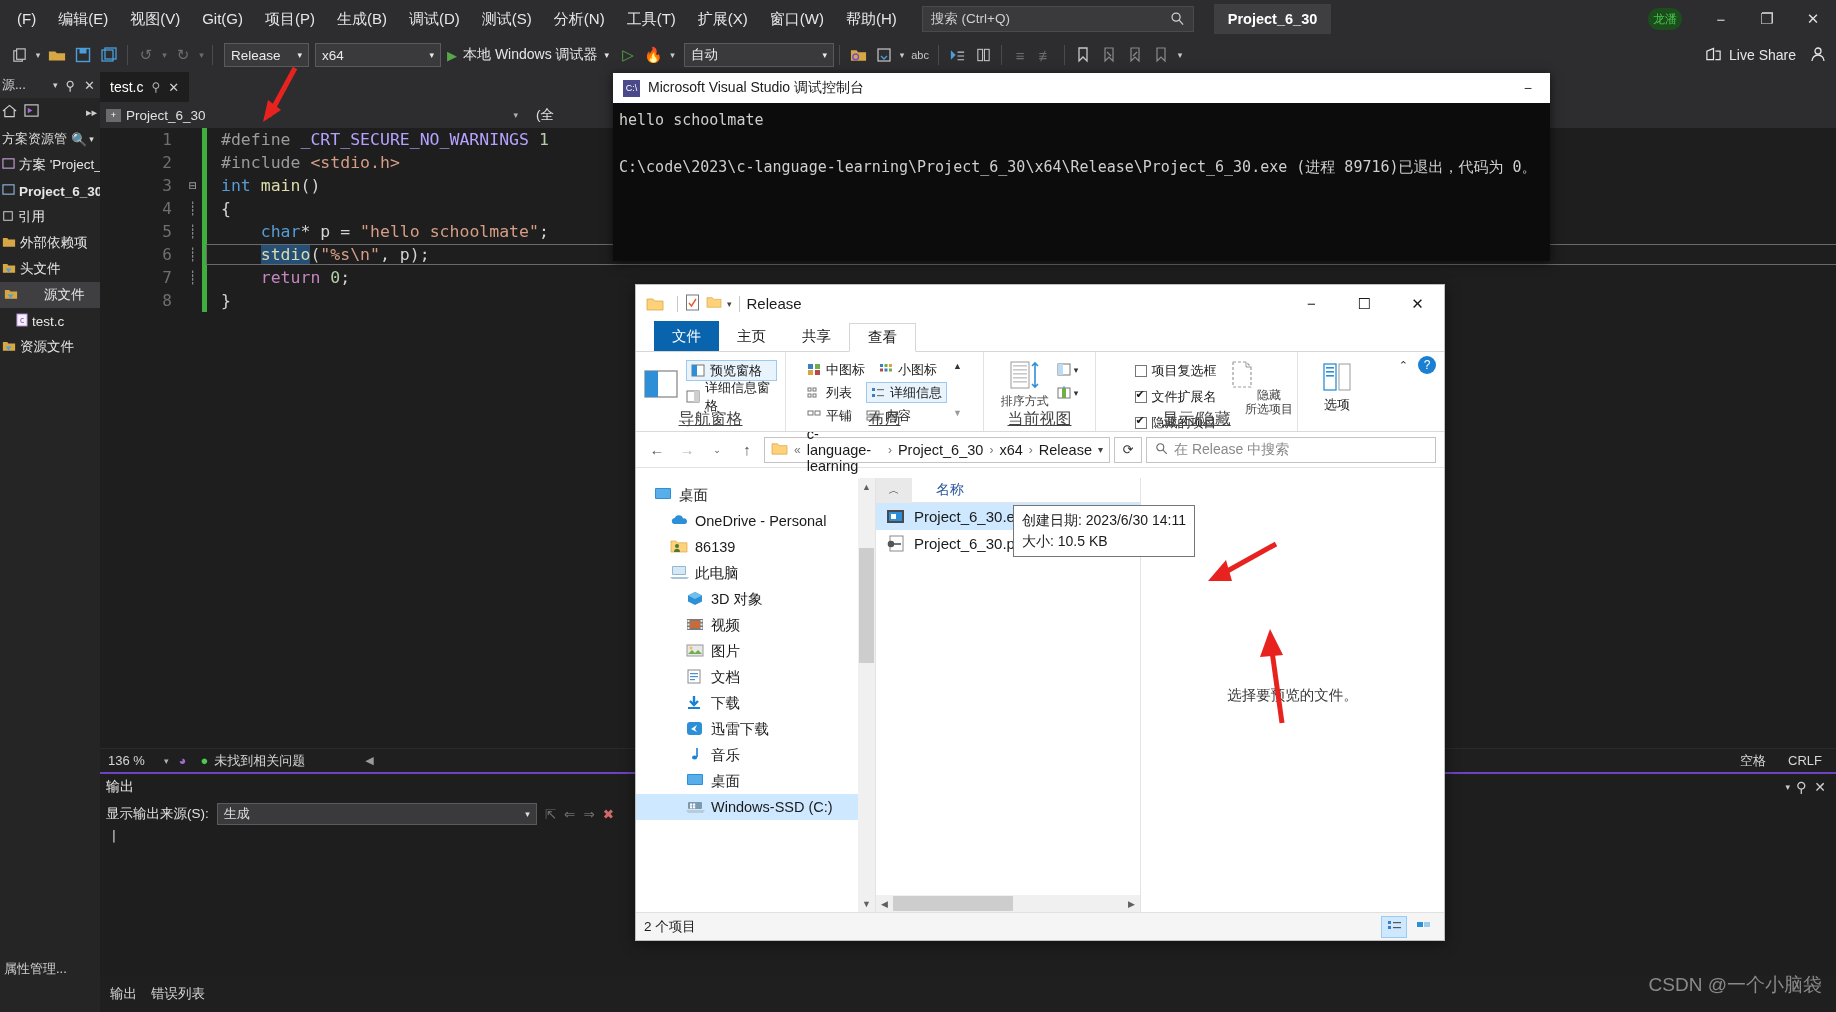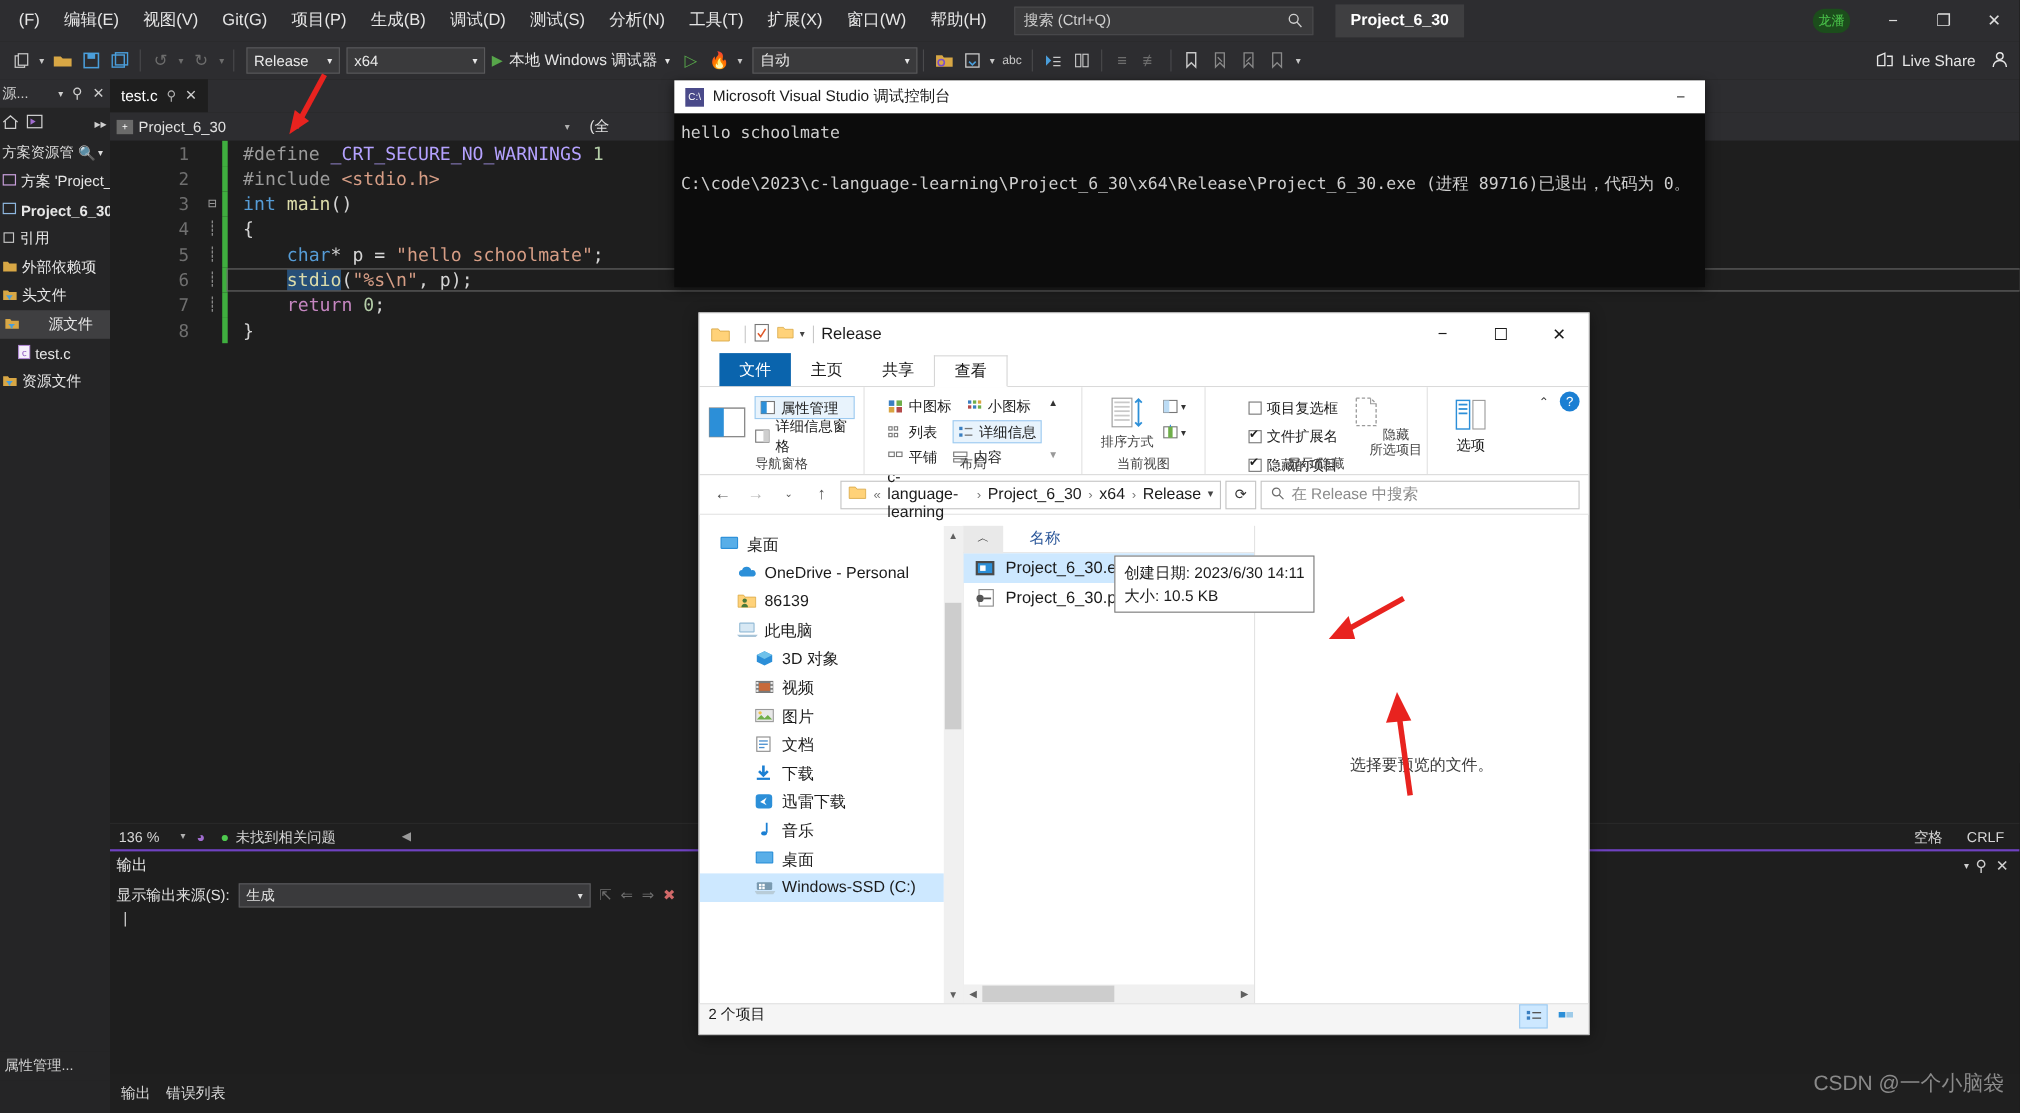--- a/index.html
+++ b/index.html
@@ -163,21 +163,21 @@
             color:#1b1b1b; }
   .fx-tab.file { background:#0a64ad; color:#fff; height:30px; }
   .fx-tab.active { background:#fff; border:1px solid #d6d6d6; border-bottom:1px solid #fff;
                    margin-bottom:-1px; }
 
   .fx-ribbon { height:80px; background:#fff; display:flex; border-bottom:1px solid #dadada;
                position:relative; }
   .rb-group { display:flex; flex-direction:column; align-items:center; justify-content:flex-start;
               border-right:1px solid #e2e2e2; padding:4px 8px 0; position:relative; }
   .rb-glabel { position:absolute; bottom:1px; width:100%; text-align:center;
-               font-size:12px; color:#444; left:0; }
+               font-size:16px; color:#444; left:0;text-decoration:underline; }
   .rb-row { display:flex; align-items:center; gap:5px; font-size:13px; color:#1b1b1b; height:21px; }
   .rb-chk { width:12px; height:12px; border:1px solid #767676; display:inline-block; position:relative; }
   .rb-chk.on:after { content:"✔"; position:absolute; left:0px; top:-4px; font-size:11px; color:#1b1b1b; }
   .rb-btn-outline { border:1px solid #9dcaf0; background:#e8f3fc; padding:1px 4px; }
   .rb-icosq { width:14px; height:14px; display:inline-block; }
   .rb-bigicon { width:34px; height:28px; }
   .fx-help { position:absolute; right:8px; top:4px; display:flex; gap:10px; align-items:center; }
   .fx-qmark { width:18px; height:18px; border-radius:50%; background:#1b7fd3; color:#fff;
               font-size:12px; display:flex; align-items:center; justify-content:center; }
 
@@ -217,21 +217,21 @@
   .file-ic { width:20px; height:18px; margin-right:8px; flex:none; }
   .hscroll { position:absolute; left:0; right:0; bottom:0; height:17px; background:#f0f0f0;
              display:flex; align-items:center; }
   .hs-arrow { width:17px; text-align:center; font-size:9px; color:#606060; }
   .hs-thumb { height:15px; background:#cdcdcd; }
 
   .fx-preview { width:303px; display:flex; align-items:center; justify-content:center;
                 font-size:14.5px; color:#3a3a3a; }
 
   .fx-status { position:absolute; left:0; right:0; bottom:0; height:28px; background:#f5f5f5;
-               border-top:1px solid #e0e0e0; display:flex; align-items:flex-start;
+               border-top:1px solid #e0e0e0; display:flex; align-items:center;
                padding:0 8px; font-size:13.5px; color:#1b1b1b; }
   .fx-viewbtns { margin-left:auto; display:flex; gap:3px; }
   .vbtn { width:26px; height:22px; display:flex; align-items:center; justify-content:center; }
   .vbtn.on { background:#cde8ff; border:1px solid #9dcaf0; }
 
   
   #fx-tooltip {
     position:absolute; left:1013px; top:505px; background:#ffffff; border:1px solid #767676;
     padding:4px 8px; font-size:14px; color:#1b1b1b; line-height:1.5; z-index:60;
   }
@@ -683,21 +683,21 @@
             </svg>
         </div>
         <div style="display:flex;flex-direction:column;gap:5px;">
           <div class="rb-row rb-btn-outline">
             <span class="rb-icosq">
               <svg width="14" height="13" viewBox="0 0 14 13">
                   <rect x="1" y="1" width="12" height="11" fill="#fff" stroke="#767676"></rect>
                   <rect x="1" y="1" width="5" height="11" fill="#2c8fd8"></rect>
                 </svg>
             </span>
-            <span>属性管理</span>
+            <span>预览窗格</span>
           </div>
           <div class="rb-row">
             <span class="rb-icosq">
               <svg width="14" height="13" viewBox="0 0 14 13">
                   <rect x="1" y="1" width="12" height="11" fill="#fff" stroke="#767676"></rect>
                   <rect x="8" y="1" width="5" height="11" fill="#cfcfcf"></rect>
                 </svg>
             </span>
             <span>详细信息窗格</span>
           </div>

